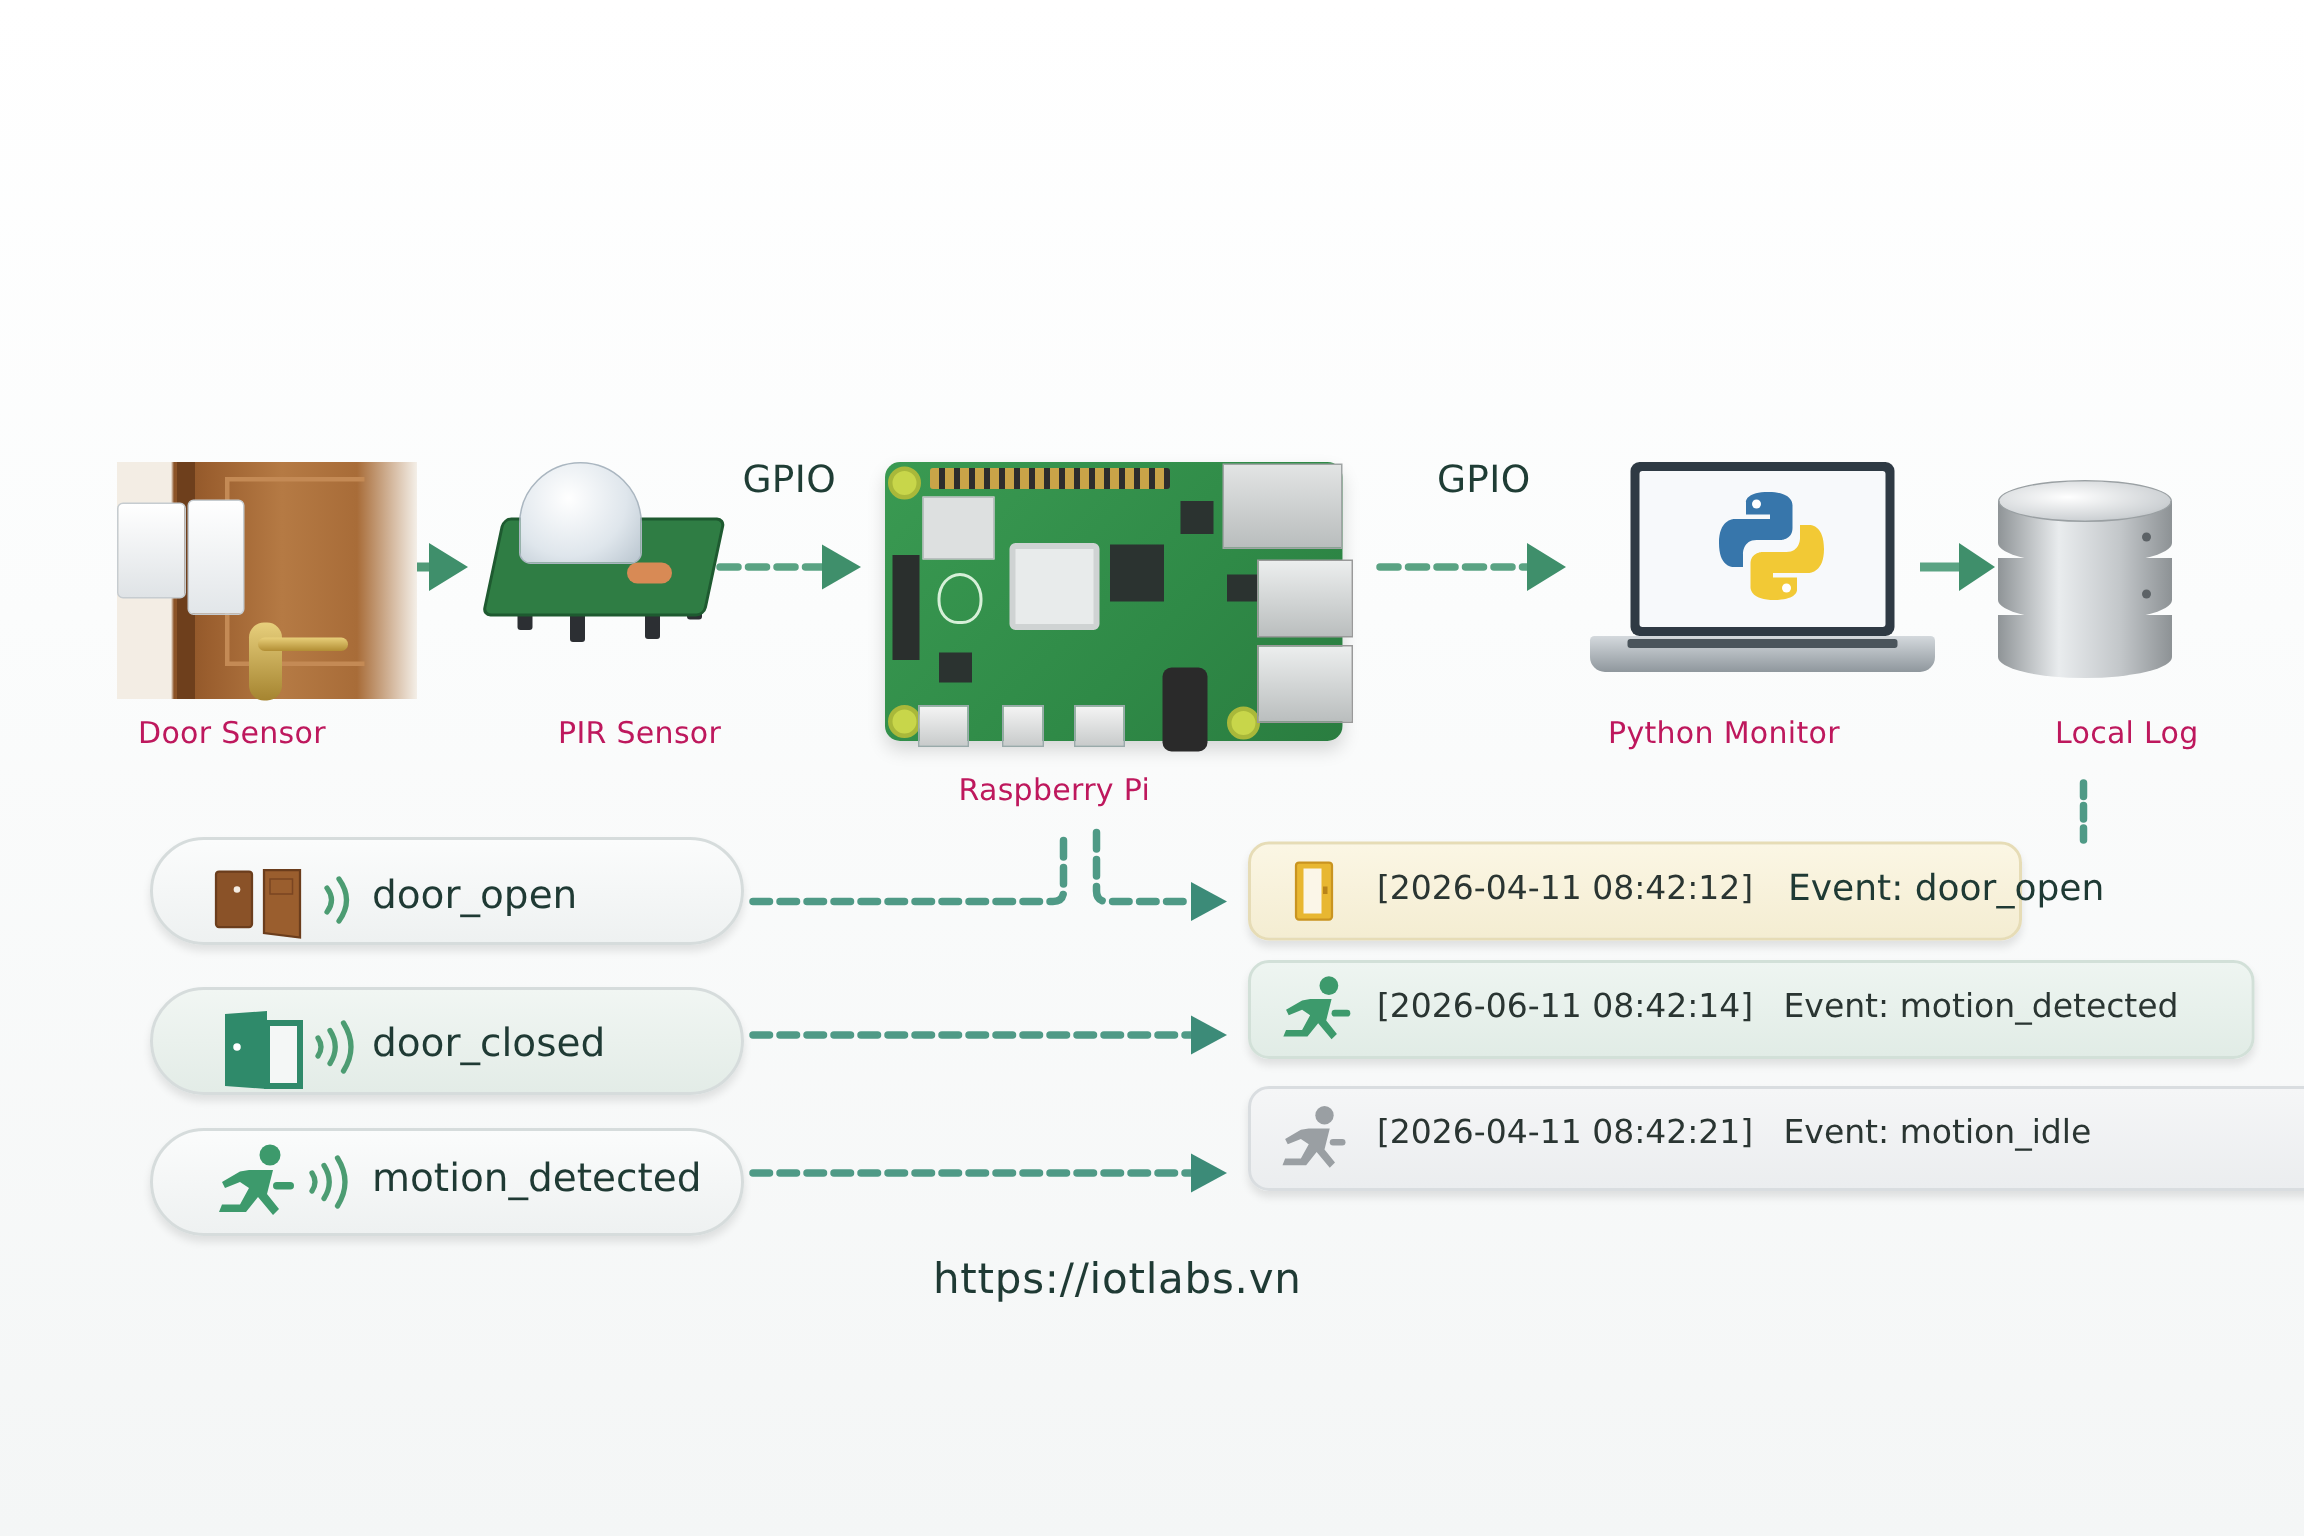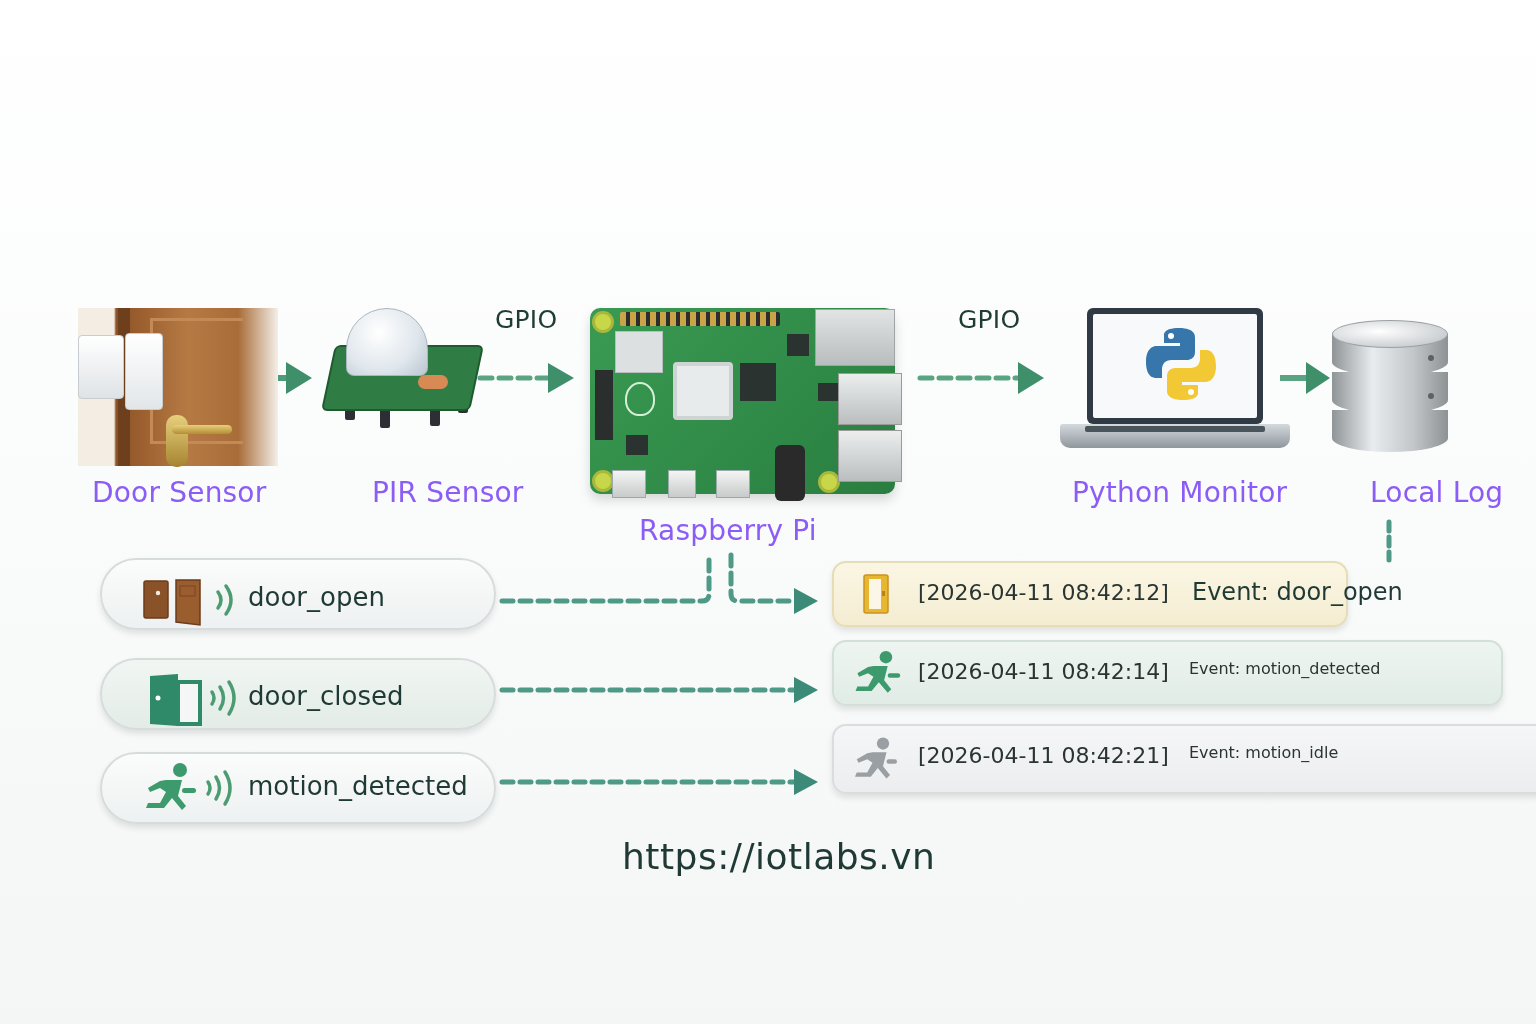--- a/index.html
+++ b/index.html
@@ -4,21 +4,21 @@
 <style>
   html, body { margin:0; padding:0; }
   body {
     width:1536px; height:1024px; overflow:hidden; position:relative;
     background: linear-gradient(180deg,#ffffff 0%, #fbfcfc 40%, #f4f6f6 100%);
     font-family: "DejaVu Sans", sans-serif;
     color:#1f3a34;
   }
   .abs { position:absolute; }
   .label {
-    position:absolute; font-size:28px; color:#8b5cf6; white-space:nowrap;
+    position:absolute; font-size:20px; color:#be185d; white-space:nowrap;
     font-family:"DejaVu Sans", sans-serif; letter-spacing:0.2px;
   }
   .gpio { font-size:25px; font-weight:normal; color:#1f3d35; }
 
   
   .door-photo {
     left:78px; top:308px; width:200px; height:158px; overflow:hidden;
     background: linear-gradient(90deg, #f3ede4 0%, #f3ede4 18%, #8a5226 19%, #9a5e2e 30%, #b57a44 55%, #a86c38 80%, #f4efe8 100%);
   }
   .door-frame { left:118px; top:308px; width:12px; height:158px; background:#6e3f1c; }
@@ -78,24 +78,24 @@
 
   
   .log {
     position:absolute; height:66px; border-radius:14px; box-sizing:border-box;
     border:2px solid #d9dde0; box-shadow:0 4px 6px rgba(0,0,0,0.10);
   }
   .log.yellow { left:832px; top:561px; width:516px; background:linear-gradient(180deg,#fbf6e4,#f4edd2); border-color:#e6dcb6; }
   .log.mint { left:832px; top:640px; width:671px; background:linear-gradient(180deg,#eef5f1,#e1ece6); border-color:#d2e0d8; }
   .log.grey { left:832px; top:724px; width:732px; height:70px; background:linear-gradient(180deg,#f5f6f7,#ebedef); }
   .log-ts { position:absolute; left:84px; font-size:22px; color:#2a3532; white-space:nowrap; }
-  .log-ev { position:absolute; font-size:16px; color:#2a3532; white-space:nowrap; }
+  .log-ev { position:absolute; font-size:22px; color:#2a3532; white-space:nowrap; }
   .log.yellow .log-ev { font-size:24px; color:#1f3a34; }
 
-  .url { left:622px; top:836px; font-size:36px; color:#1f3a34; letter-spacing:0.5px; }
+  .url { left:622px; top:836px; font-size:28px; color:#1f3a34; letter-spacing:0.5px; }
 </style>
 </head>
 <body>
 
 <svg class="conn" viewBox="0 0 1536 1024">
   <defs>
     <marker id="ah" markerWidth="10" markerHeight="10" refX="6" refY="5" orient="auto" markerUnits="userSpaceOnUse">
     </marker>
   </defs>
 
@@ -256,21 +256,21 @@
   <span class="log-ts" style="top:17px;">[2026-04-11 08:42:12]</span>
   <span class="log-ev" style="left:358px;top:15px;">Event:  door_open</span>
 </div>
 
 <div class="log mint">
   <svg class="abs" style="left:14px;top:8px;" width="58" height="50" viewBox="0 0 64 56">
     <circle cx="42" cy="8" r="7" fill="#3d9a6c"></circle>
     <path d="M28 18 L44 18 L40 34 L48 44 L44 48 L34 36 L26 46 L8 46 L10 41 L22 41 L28 30 L22 26 L12 30 L10 26 L22 19 Z" fill="#3d9a6c"></path>
     <rect x="44" y="26" width="14" height="5" rx="2.5" fill="#3d9a6c"></rect>
   </svg>
-  <span class="log-ts" style="top:17px;">[2026-04-11 08:42:14]</span>
+  <span class="log-ts" style="top:17px;">[2026-06-11 08:42:14]</span>
   <span class="log-ev" style="left:355px;top:17px;">Event: motion_detected</span>
 </div>
 
 <div class="log grey">
   <svg class="abs" style="left:14px;top:10px;" width="56" height="50" viewBox="0 0 64 56">
     <circle cx="40" cy="8" r="7" fill="#9a9fa3"></circle>
     <path d="M28 18 L44 18 L40 34 L48 44 L44 48 L34 36 L26 46 L8 46 L10 41 L22 41 L28 30 L22 26 L12 30 L10 26 L22 19 Z" fill="#9a9fa3"></path>
     <rect x="44" y="26" width="12" height="5" rx="2.5" fill="#9a9fa3"></rect>
   </svg>
   <span class="log-ts" style="top:17px;">[2026-04-11 08:42:21]</span>

